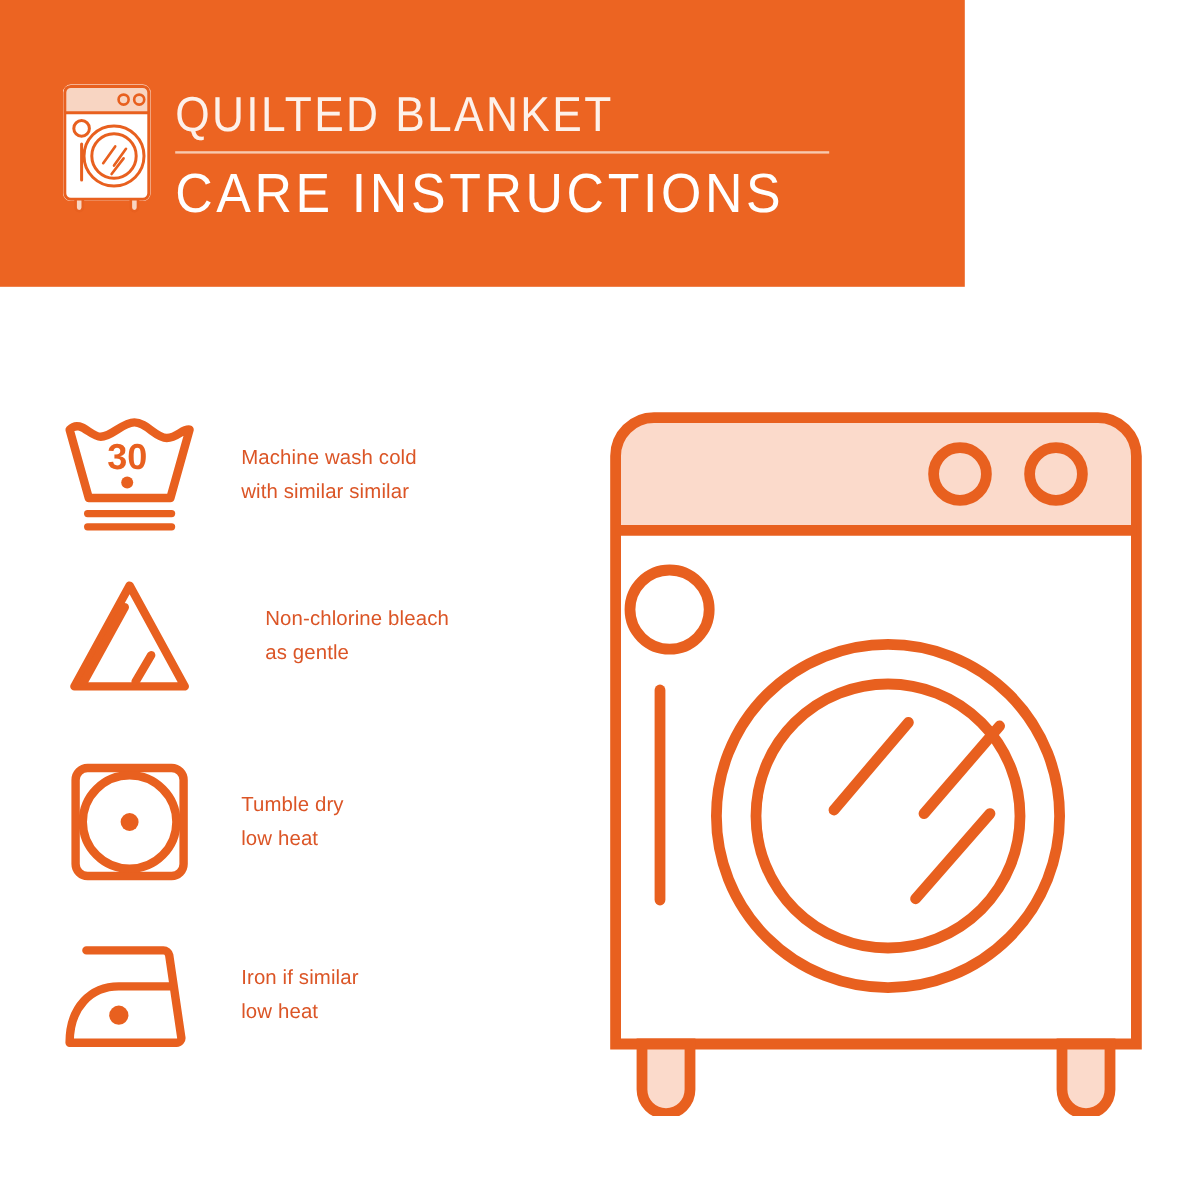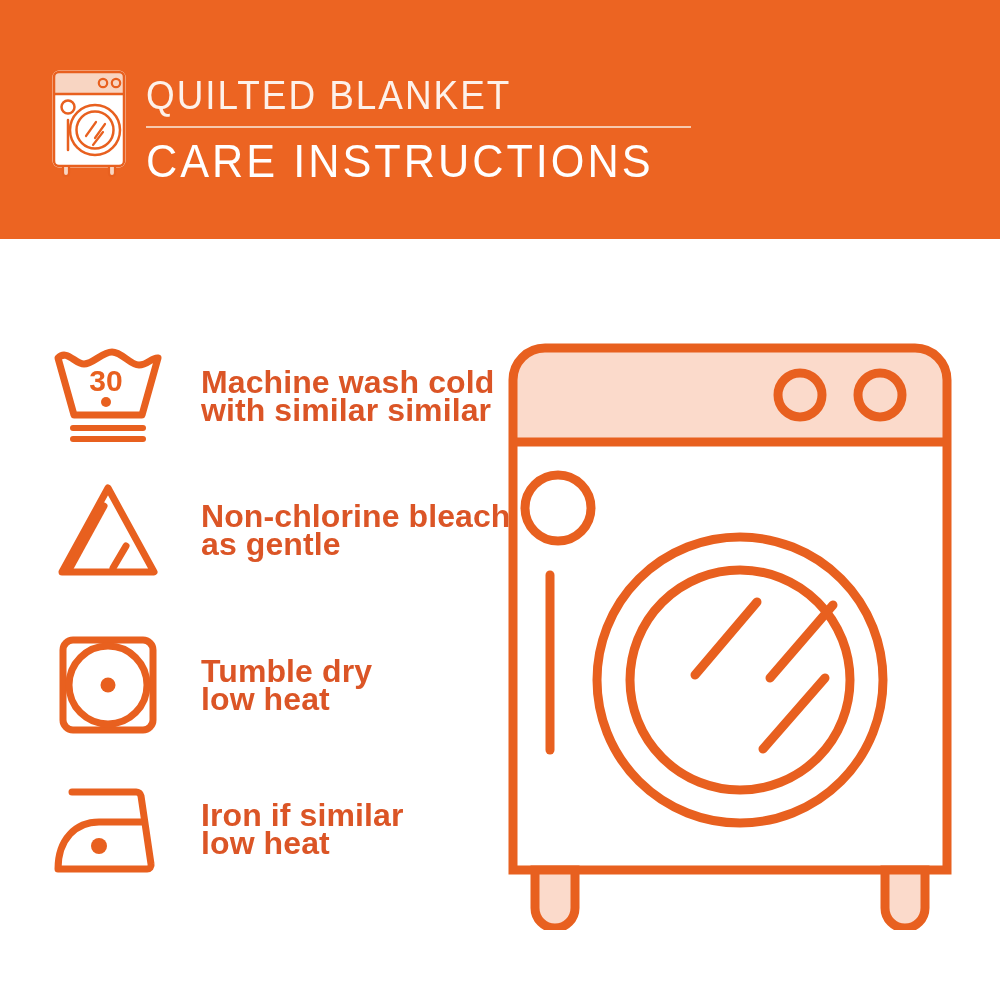--- a/index.html
+++ b/index.html
@@ -8,21 +8,21 @@
     font-family:"Liberation Sans", sans-serif;
     background:#FFFFFF;
     position:relative;
     overflow:hidden;
   }
 
   
   .header {
     position:absolute;
     left:0; top:0;
-    width:1000px; height:239px;
+    width:804px; height:239px;
     background:#EC6422;
   }
   .header-logo {
     position:absolute;
     left:46px; top:66px;
     width:92px; height:112px;
   }
   .header-text {
     position:absolute;
     left:146px; top:72px;
@@ -63,38 +63,37 @@
     width:480px; height:935px;
   }
   .care-row {
     position:absolute;
     left:48px;
     display:flex;
     align-items:center;
     width:430px;
   }
   .care-row-0 { top:105px; }
-  .care-row-1 { top:241px; }
+  .care-row-1 { top:241px;gap:20px; }
   .care-row-2 { top:396px; }
   .care-row-3 { top:545px; }
 
   .care-icon {
     width:120px;
     flex:0 0 120px;
     display:flex;
     align-items:center;
     justify-content:center;
   }
   .care-text {
     color:#DB5526;
-    font-size:32px;
+    font-size:17px;
     line-height:28.5px;
     letter-spacing:0.1px;
     margin-left:33px;
-    font-weight:bold;
   }
   .care-text span { display:block; white-space:nowrap; }
 
   
   .machine {
     position:absolute;
     left:495px; top:330px;
     width:470px; height:600px;
   }
 </style>

